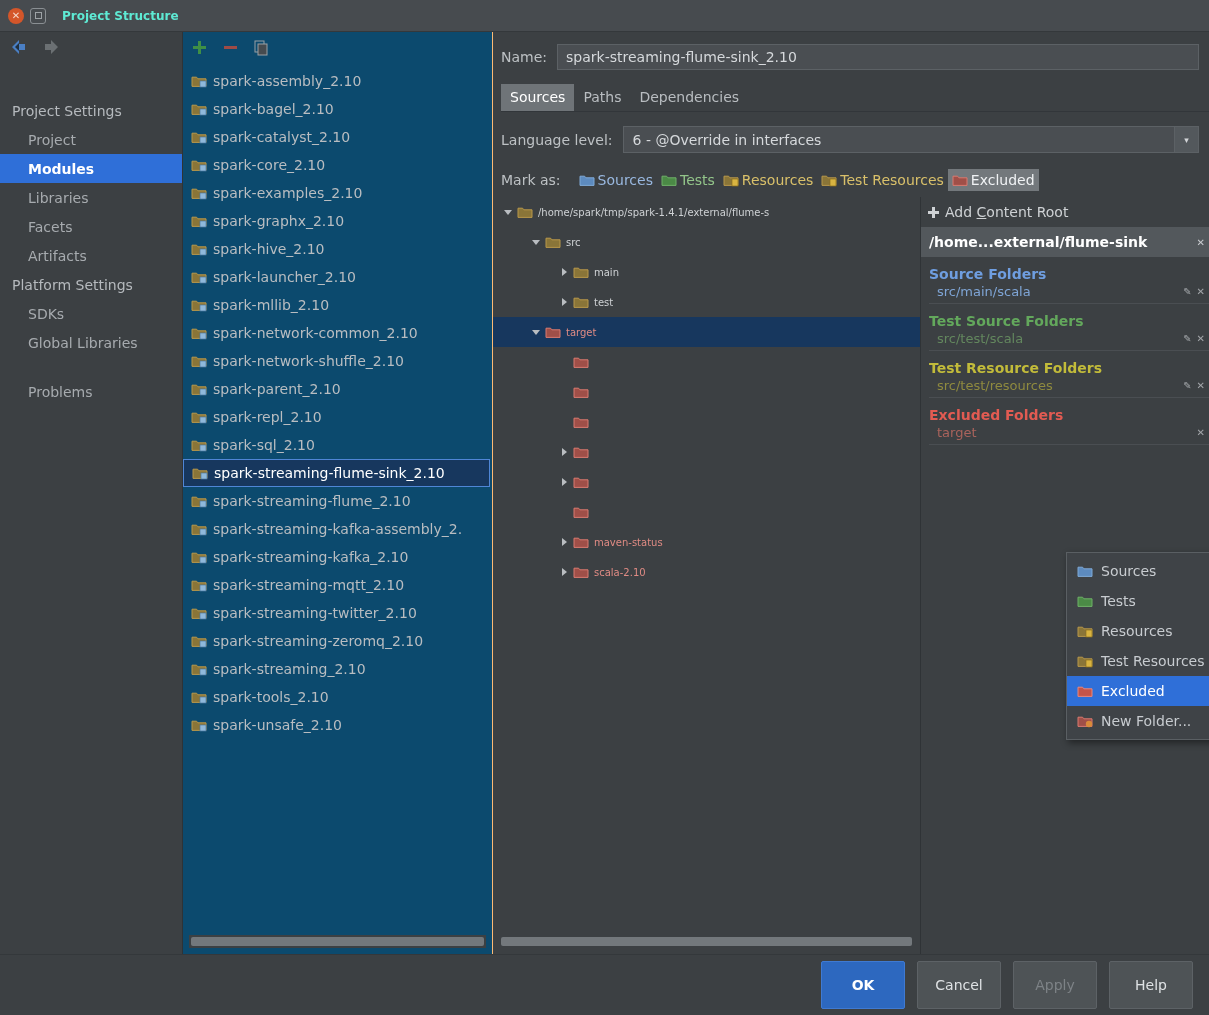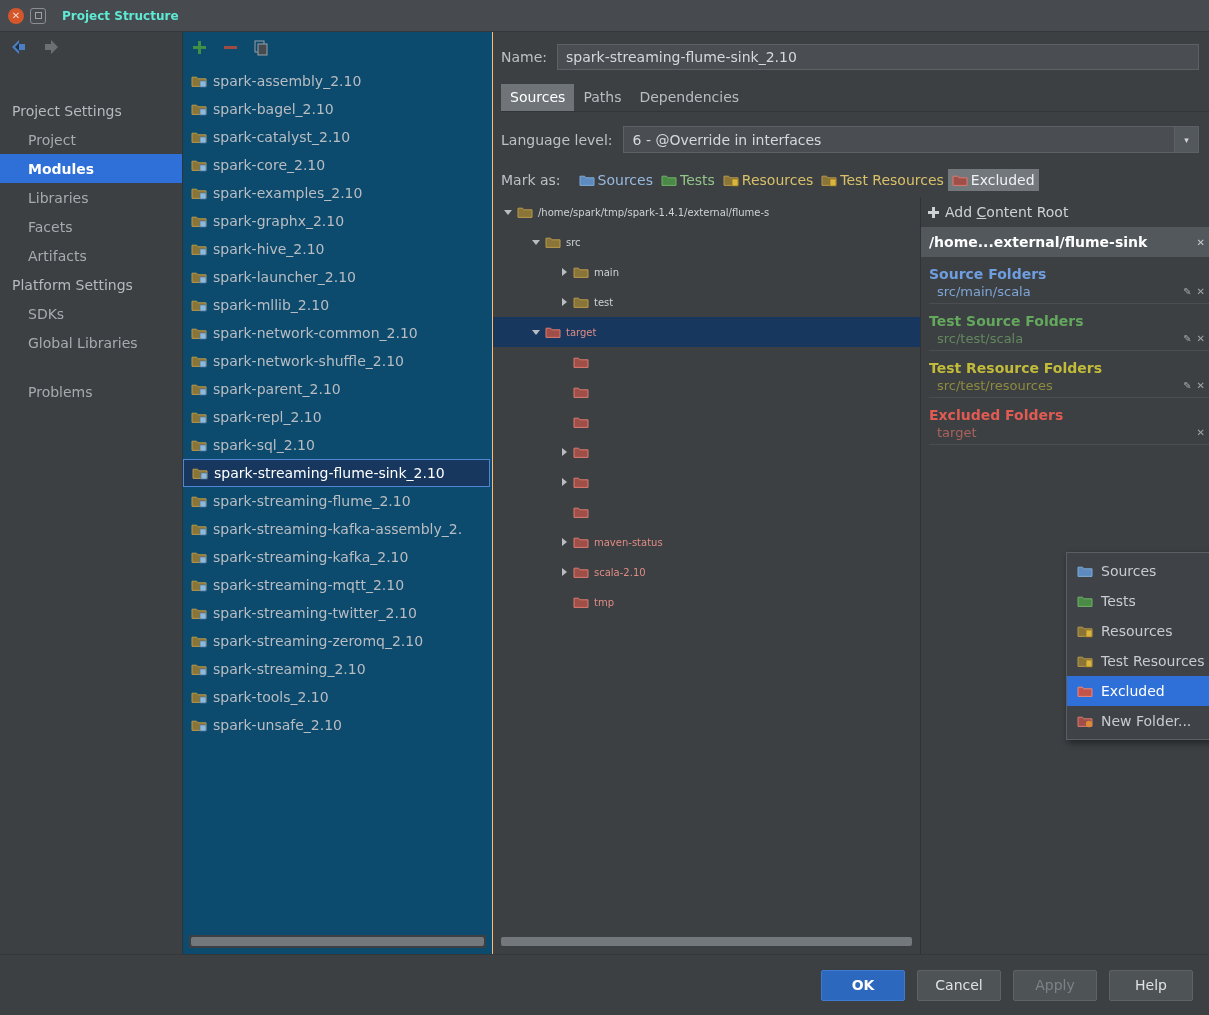--- a/index.html
+++ b/index.html
@@ -357,21 +357,21 @@
     background: #3c4043;
     border-top: 1px solid #34383b;
     display: flex;
     align-items: center;
     justify-content: flex-end;
     gap: 12px;
     padding-right: 16px;
   }
   .dlg-btn {
     min-width: 84px;
-    height: 31px;
+    height: 48px;
     border: 1px solid #5d6266;
     background: #4e5356;
     color: #dfe2e4;
     font-size: 14px;
     font-family: inherit;
     border-radius: 2px;
   }
   .dlg-btn.primary {
     background: #2d68bf;
     border-color: #3f7ad2;
@@ -824,28 +824,20 @@
               <span class="twisty">
                 <svg width="10" height="10" viewBox="0 0 10 10">
                   <path d="M3 1l5 4-5 4z" fill="#b9bdc1"></path>
                 </svg>
               </span>
               <svg class="fico" viewBox="0 0 16 14">
                 <path d="M1 3.2h4.6l1.3 1.6H15v7.6H1z" fill="#a04f48" stroke="#d97a70" stroke-width="1"></path>
               </svg>
               <span class="t-label c-excl">scala-2.10</span>
             </div>
-            <div class="tree-row">
-              <span style="width:62px;flex:0 0 62px"></span>
-              <span class="twisty"></span>
-              <svg class="fico" viewBox="0 0 16 14">
-                <path d="M1 3.2h4.6l1.3 1.6H15v7.6H1z" fill="#a04f48" stroke="#d97a70" stroke-width="1"></path>
-              </svg>
-              <span class="t-label c-excl">tmp</span>
-            </div>
           </div>
         <div class="hscroll">
             <i></i>
           </div>
       </div>
 
       <div class="root-col">
         <div class="addroot-row">
           <svg width="13" height="13" viewBox="0 0 13 13">
             <path d="M5 1h3v4h4v3H8v4H5V8H1V5h4z" fill="#cfd2d5"></path>

